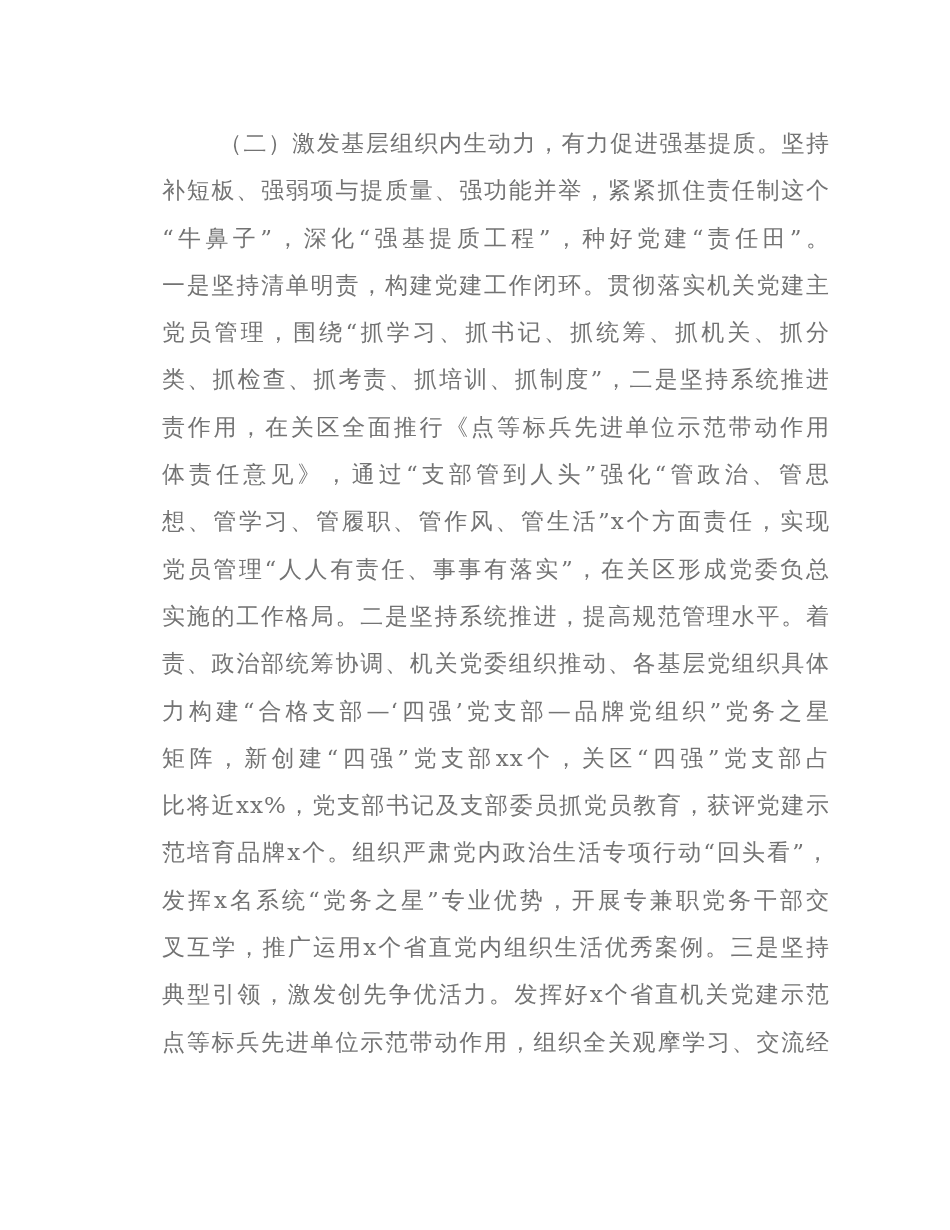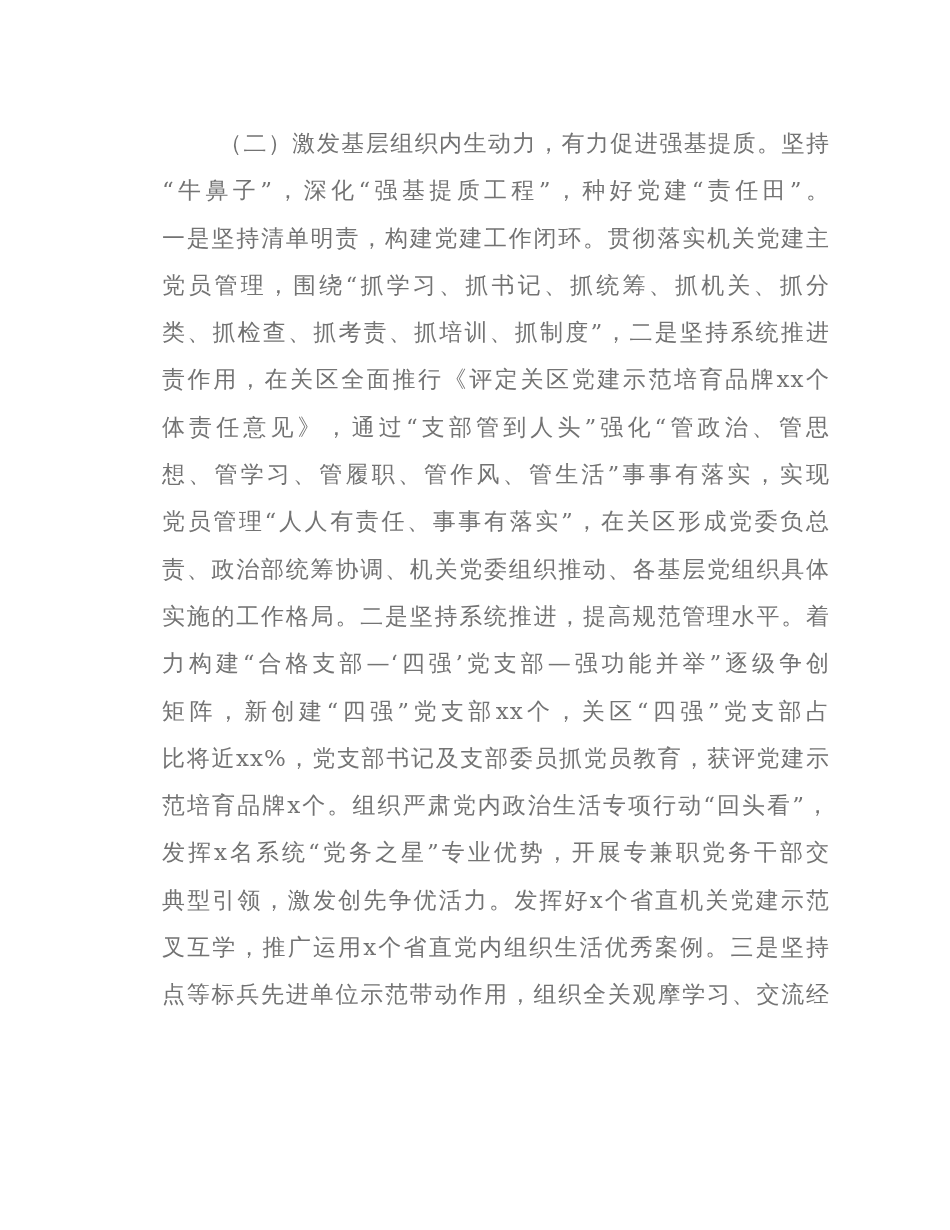--- a/index.html
+++ b/index.html
@@ -22,31 +22,32 @@
     text-align-last: justify;
     letter-spacing: 1px;
   }
   .line.first { padding-left: 57px; }
 </style>
 </head>
 <body>
 
 <div class="page">
   <div class="line first">（二）激发基层组织内生动力，有力促进强基提质。坚持</div>
+  <div class="line">补短板、强弱项与提质量、强功能并举，紧紧抓住责任制这个</div>
   <div class="line">“牛鼻子”，深化“强基提质工程”，种好党建“责任田”。</div>
   <div class="line">一是坚持清单明责，构建党建工作闭环。贯彻落实机关党建主</div>
   <div class="line">党员管理，围绕“抓学习、抓书记、抓统筹、抓机关、抓分</div>
   <div class="line">类、抓检查、抓考责、抓培训、抓制度”，二是坚持系统推进</div>
-  <div class="line">责作用，在关区全面推行《评定关区党建示范培育品牌xx个</div>
+  <div class="line">责作用，在关区全面推行《点等标兵先进单位示范带动作用</div>
   <div class="line">体责任意见》，通过“支部管到人头”强化“管政治、管思</div>
-  <div class="line">想、管学习、管履职、管作风、管生活”事事有落实，实现</div>
+  <div class="line">想、管学习、管履职、管作风、管生活”x个方面责任，实现</div>
   <div class="line">党员管理“人人有责任、事事有落实”，在关区形成党委负总</div>
+  <div class="line">实施的工作格局。二是坚持系统推进，提高规范管理水平。着</div>
   <div class="line">责、政治部统筹协调、机关党委组织推动、各基层党组织具体</div>
-  <div class="line">实施的工作格局。二是坚持系统推进，提高规范管理水平。着</div>
-  <div class="line">力构建“合格支部—‘四强’党支部—强功能并举”逐级争创</div>
+  <div class="line">力构建“合格支部—‘四强’党支部—品牌党组织”党务之星</div>
   <div class="line">矩阵，新创建“四强”党支部xx个，关区“四强”党支部占</div>
   <div class="line">比将近xx%，党支部书记及支部委员抓党员教育，获评党建示</div>
   <div class="line">范培育品牌x个。组织严肃党内政治生活专项行动“回头看”，</div>
   <div class="line">发挥x名系统“党务之星”专业优势，开展专兼职党务干部交</div>
+  <div class="line">叉互学，推广运用x个省直党内组织生活优秀案例。三是坚持</div>
   <div class="line">典型引领，激发创先争优活力。发挥好x个省直机关党建示范</div>
-  <div class="line">叉互学，推广运用x个省直党内组织生活优秀案例。三是坚持</div>
   <div class="line">点等标兵先进单位示范带动作用，组织全关观摩学习、交流经</div>
 </div>
 
 </body></html>

